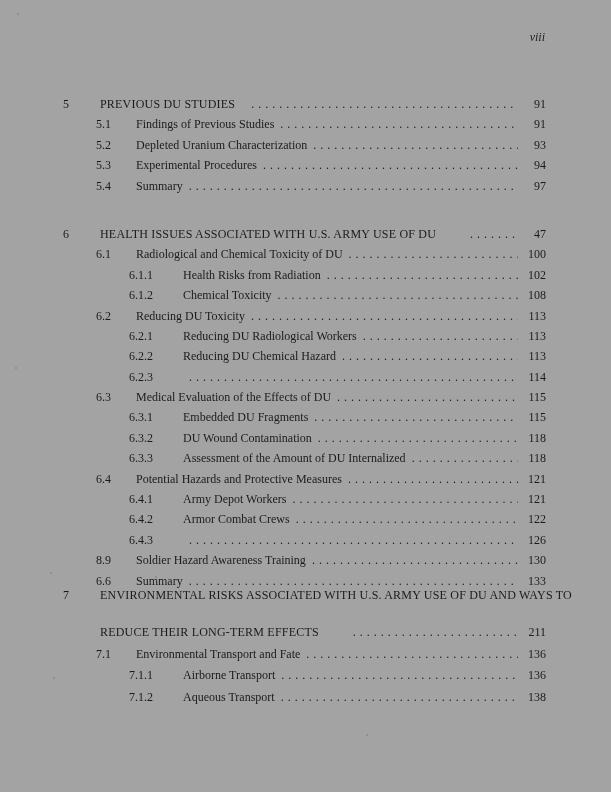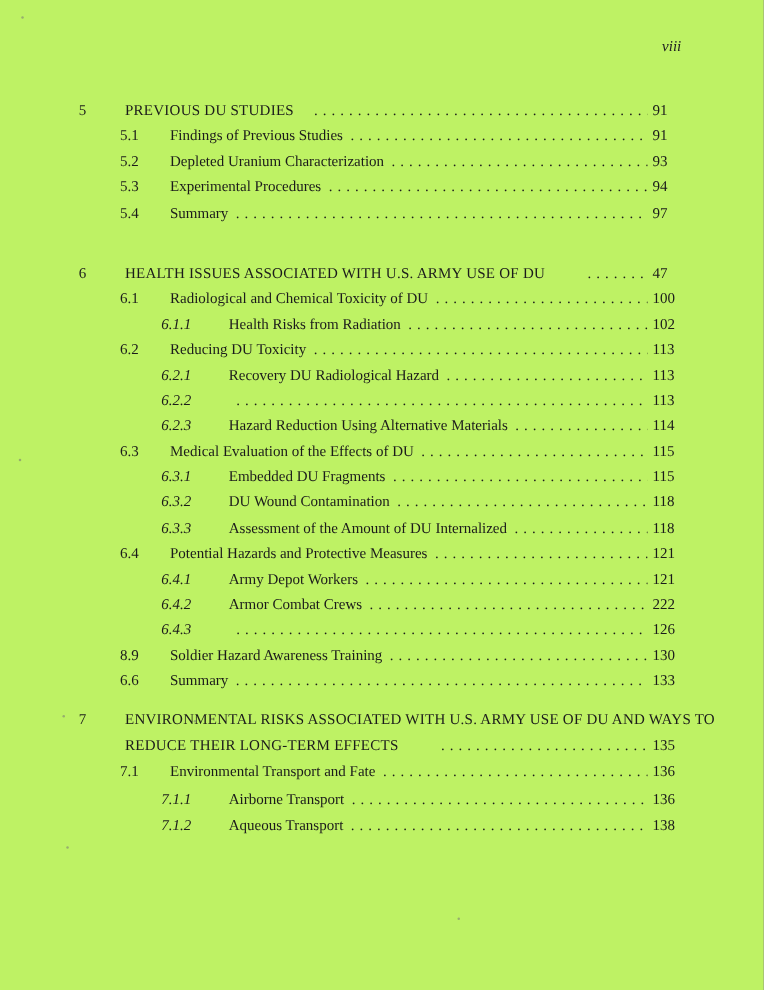--- a/index.html
+++ b/index.html
@@ -1,19 +1,19 @@
 <!DOCTYPE html>
 <html><head>
 <meta charset="utf-8">
 <style>
   html,body{margin:0;padding:0;background:#888;}
   .page{
     position:relative;
     width:611px;height:792px;
-    background:#bef264;
+    background:#a3a3a3;
     font-family:"Liberation Serif","DejaVu Serif",serif;
     color:#1b1b1b;
     overflow:hidden;
   }
   .folio{
     position:absolute;top:30px;right:66px;
     font-style:italic;font-size:12px;color:#222;
   }
   .toc{position:absolute;left:63px;top:78px;width:483px;}
   .section + .section.gap-big{margin-top:28px;}
@@ -22,35 +22,35 @@
     display:flex;align-items:baseline;
     height:20.4px;box-sizing:border-box;padding-top:3px;
     font-size:12px;line-height:14px;white-space:nowrap;
   }
   .sec7 .row{height:21.4px;}
   .row .num{flex:none;}
   .l1 .num{width:37px;}
   .l2{padding-left:33px;}
   .l2 .num{width:40px;}
   .l3{padding-left:66px;}
-  .l3 .num{width:54px;font-style:italic;}
+  .l3 .num{width:54px;}
   .cont{padding-left:37px;}
   .label{flex:none;}
   .heading .label{letter-spacing:0.2px;text-align:center;}
   .leader{
     flex:1 1 auto;overflow:hidden;height:13px;
     margin-left:6px;margin-right:4px;position:relative;
   }
   .leader::after{
     content:"....................................................................................................................................";
     letter-spacing:4px;font-size:12px;color:#1c1c1c;white-space:nowrap;
   }
   .leader.gap-m{margin-left:16px;}
   .leader.gap-w{margin-left:34px;}
-  .page-num{flex:none;min-width:24px;}
+  .page-num{flex:none;min-width:24px;text-align:right;margin-top:16px;}
   .speck{position:absolute;background:#777;border-radius:50%;opacity:.55;}
 </style>
 </head>
 <body>
 
 <div class="page">
   <div class="folio">viii</div>
   <div class="toc" id="toc">
       <div class="section sec5">
         <div class="row l1 heading">
@@ -96,40 +96,46 @@
           <span class="label">Radiological and Chemical Toxicity of DU</span>
           <span class="leader"></span>
           <span class="page-num">100</span>
         </div>
         <div class="row l3">
           <span class="num">6.1.1</span>
           <span class="label">Health Risks from Radiation</span>
           <span class="leader"></span>
           <span class="page-num">102</span>
         </div>
+        <div class="row l3">
+          <span class="num">6.1.2</span>
+          <span class="label">Chemical Toxicity</span>
+          <span class="leader"></span>
+          <span class="page-num">108</span>
+        </div>
         <div class="row l2">
           <span class="num">6.2</span>
           <span class="label">Reducing DU Toxicity</span>
           <span class="leader"></span>
           <span class="page-num">113</span>
         </div>
         <div class="row l3">
           <span class="num">6.2.1</span>
-          <span class="label">Recovery DU Radiological Hazard</span>
+          <span class="label">Reducing DU Radiological Workers</span>
           <span class="leader"></span>
           <span class="page-num">113</span>
         </div>
         <div class="row l3">
           <span class="num">6.2.2</span>
+          <span class="label">Reducing DU Chemical Hazard</span>
           <span class="leader"></span>
           <span class="page-num">113</span>
         </div>
         <div class="row l3">
           <span class="num">6.2.3</span>
-          <span class="label">Hazard Reduction Using Alternative Materials</span>
           <span class="leader"></span>
           <span class="page-num">114</span>
         </div>
         <div class="row l2">
           <span class="num">6.3</span>
           <span class="label">Medical Evaluation of the Effects of DU</span>
           <span class="leader"></span>
           <span class="page-num">115</span>
         </div>
         <div class="row l3">
@@ -159,21 +165,21 @@
         <div class="row l3">
           <span class="num">6.4.1</span>
           <span class="label">Army Depot Workers</span>
           <span class="leader"></span>
           <span class="page-num">121</span>
         </div>
         <div class="row l3">
           <span class="num">6.4.2</span>
           <span class="label">Armor Combat Crews</span>
           <span class="leader"></span>
-          <span class="page-num">222</span>
+          <span class="page-num">122</span>
         </div>
         <div class="row l3">
           <span class="num">6.4.3</span>
           <span class="leader"></span>
           <span class="page-num">126</span>
         </div>
         <div class="row l2">
           <span class="num">8.9</span>
           <span class="label">Soldier Hazard Awareness Training</span>
           <span class="leader"></span>
@@ -187,21 +193,21 @@
         </div>
       </div>
       <div class="section gap-small sec7">
         <div class="row l1 heading">
           <span class="num">7</span>
           <span class="label">ENVIRONMENTAL RISKS ASSOCIATED WITH U.S. ARMY USE OF DU AND WAYS TO</span>
         </div>
         <div class="row cont heading">
           <span class="label">REDUCE THEIR LONG-TERM EFFECTS</span>
           <span class="leader gap-w"></span>
-          <span class="page-num">135</span>
+          <span class="page-num">211</span>
         </div>
         <div class="row l2">
           <span class="num">7.1</span>
           <span class="label">Environmental Transport and Fate</span>
           <span class="leader"></span>
           <span class="page-num">136</span>
         </div>
         <div class="row l3">
           <span class="num">7.1.1</span>
           <span class="label">Airborne Transport</span>

